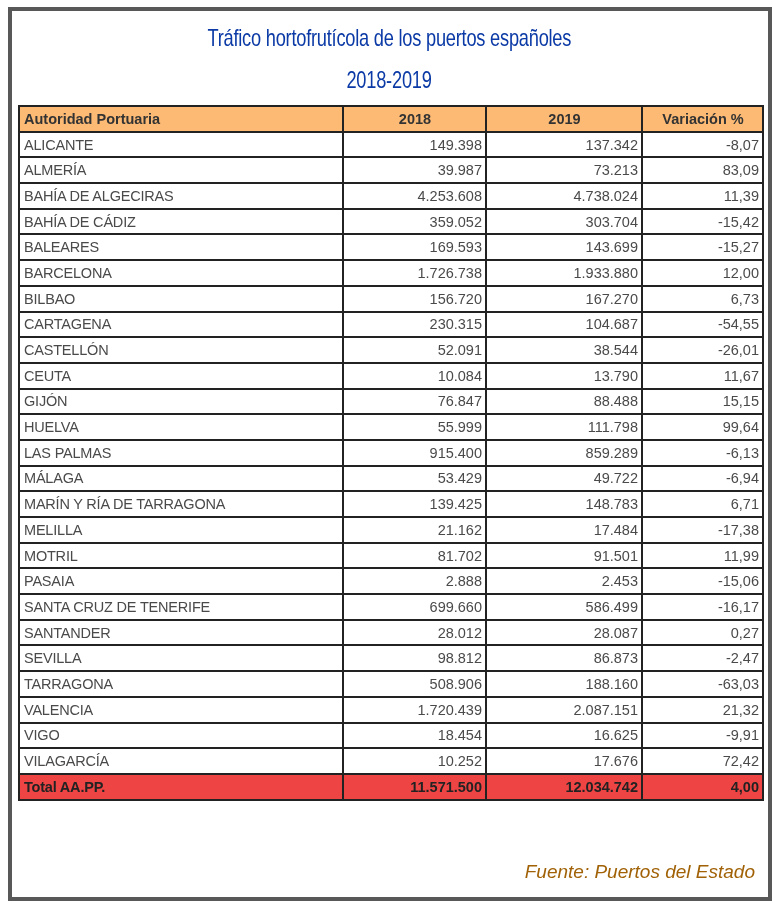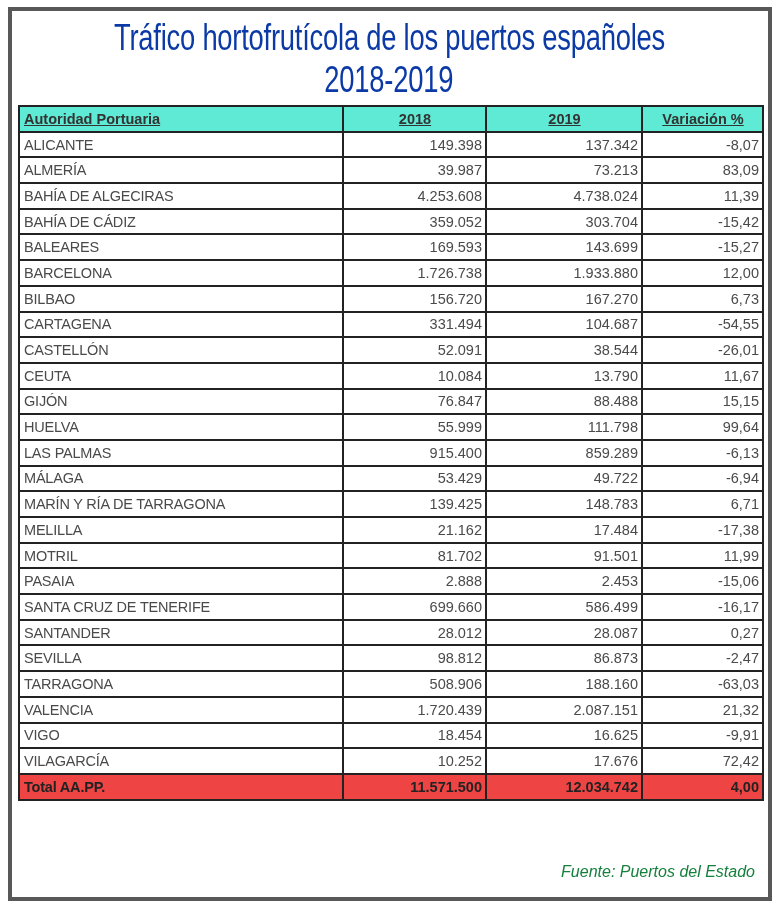--- a/index.html
+++ b/index.html
@@ -24,21 +24,21 @@
       background: #ffffff;
     }
     .title {
       position: absolute;
       left: 0;
       top: 17px;
       width: 778px;
       text-align: center;
       color: #0b3aa6;
       font-family: "Liberation Sans", sans-serif;
-      font-size: 36px;
+      font-size: 24px;
       line-height: 42px;
       letter-spacing: -0.3px;
     }
     .title .line {
       display: block;
       white-space: nowrap;
     }
     .title .line span {
       display: inline-block;
       transform: scaleX(0.76);
@@ -60,48 +60,47 @@
     table.data col.c2 { width: 156px; }
     table.data col.c3 { width: 121px; }
     table.data th, table.data td {
       border: 2px solid #222222;
       height: 23.7px;
       padding: 0 3px 0 4px;
       white-space: nowrap;
       overflow: hidden;
     }
     table.data th {
-      background: #5eead4;
+      background: #fdba74;
       color: #333333;
       font-weight: bold;
       text-align: center;
-      text-decoration: underline;
     }
     table.data th.first { text-align: left; }
     table.data td {
       color: #4a4a4a;
       background: #ffffff;
       text-align: right;
     }
     table.data td.name {
       text-align: left;
       letter-spacing: -0.2px;
     }
     table.data tr.total td {
       background: #ef4444;
       color: #222222;
       font-weight: bold;
     }
     .source {
       position: absolute;
       right: 23px;
       top: 860px;
-      color: #15803d;
+      color: #a16207;
       font-style: italic;
-      font-size: 16px;
+      font-size: 19px;
       line-height: 24px;
       font-family: "Liberation Sans", sans-serif;
     }
   </style>
 </head>
 <body>
 
 <div class="frame"></div>
 
 <div class="title">
@@ -162,21 +161,21 @@
         <td>12,00</td>
       </tr>
       <tr>
         <td class="name">BILBAO</td>
         <td>156.720</td>
         <td>167.270</td>
         <td>6,73</td>
       </tr>
       <tr>
         <td class="name">CARTAGENA</td>
-        <td>331.494</td>
+        <td>230.315</td>
         <td>104.687</td>
         <td>-54,55</td>
       </tr>
       <tr>
         <td class="name">CASTELLÓN</td>
         <td>52.091</td>
         <td>38.544</td>
         <td>-26,01</td>
       </tr>
       <tr>

